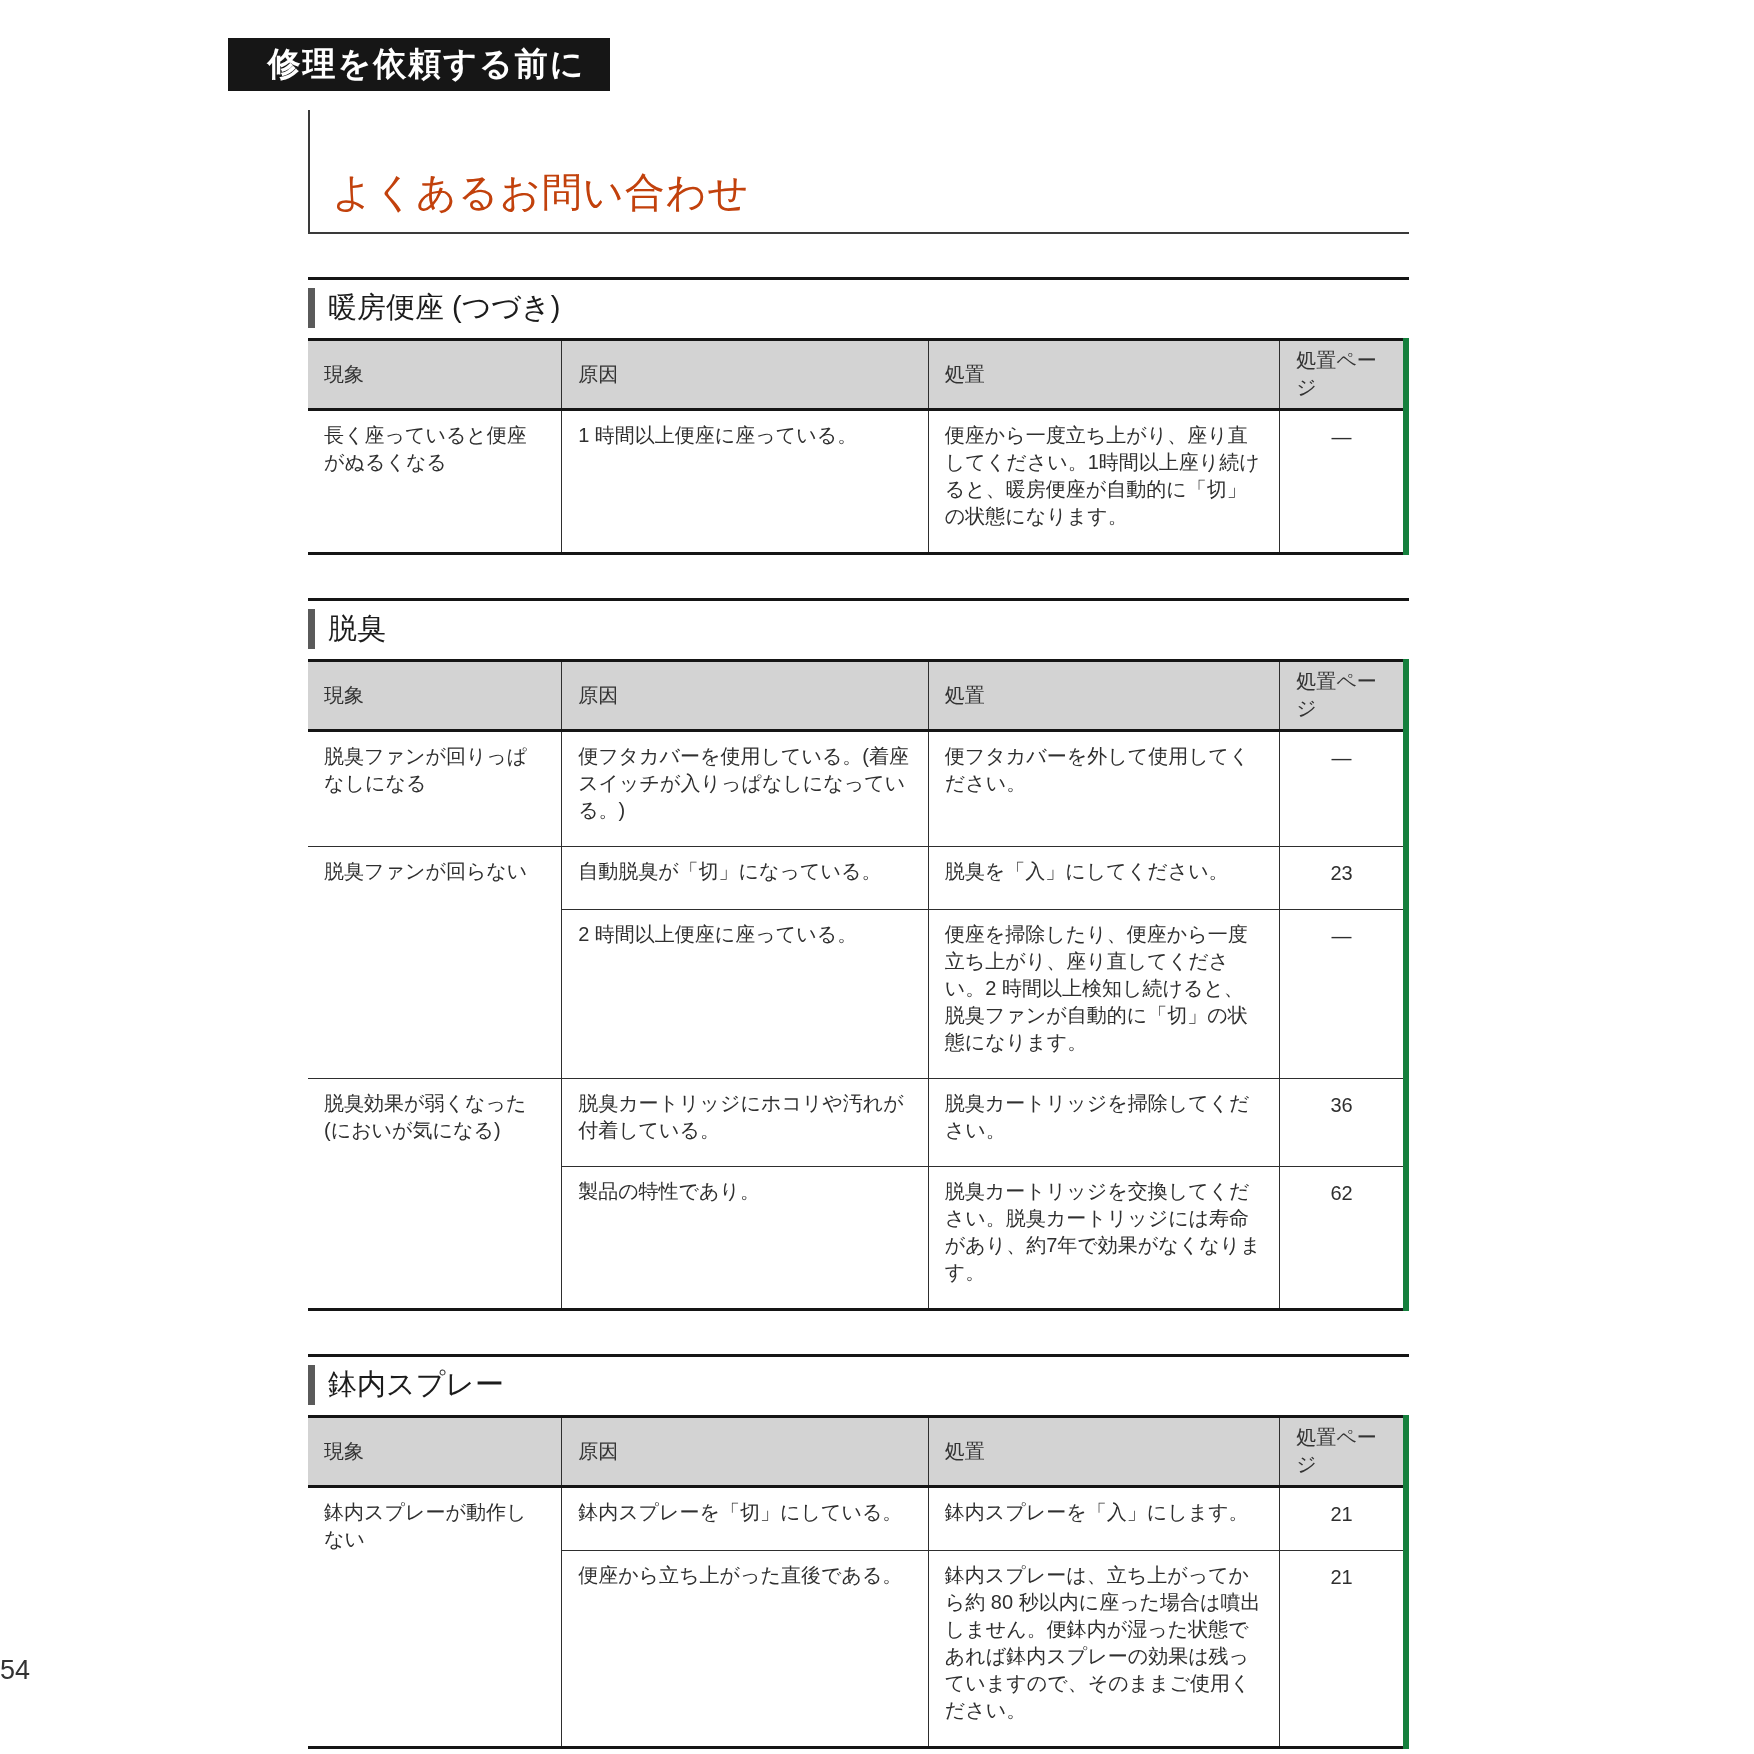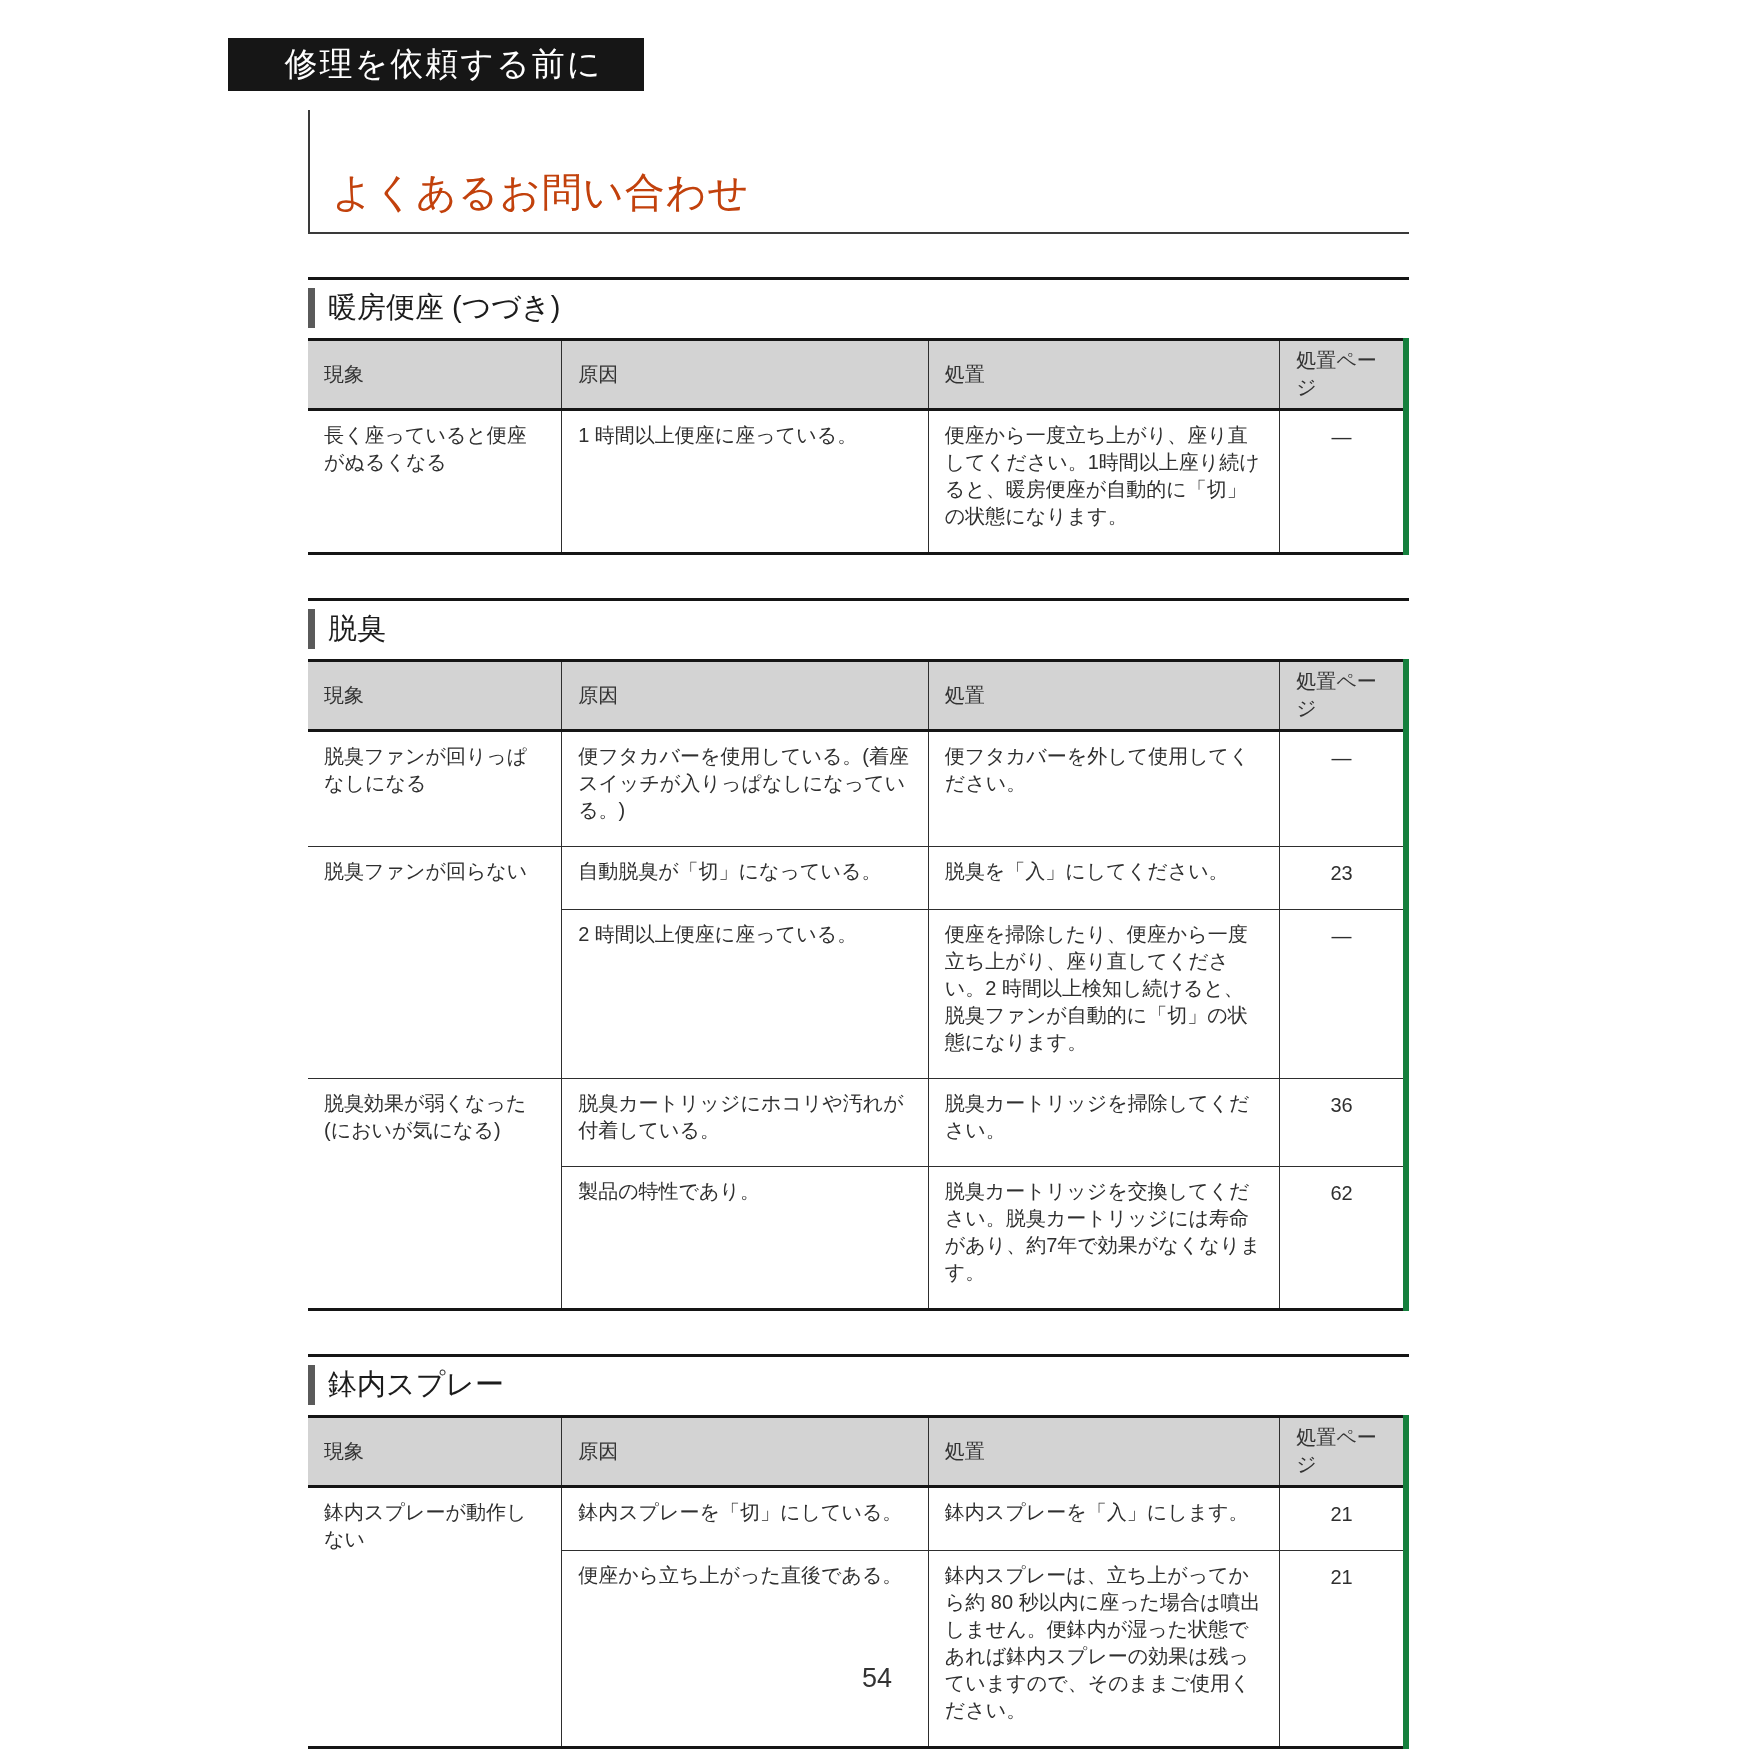--- a/index.html
+++ b/index.html
@@ -12,25 +12,25 @@
   }
   .page {
     position: relative;
     width: 1754px; height: 1754px;
     background: #ffffff;
   }
   
   .banner {
     position: absolute;
     left: 228px; top: 38px;
-    width: 416px; height: 53px;
+    width: 382px; height: 53px;
     background: #161616;
     color: #ffffff;
     font-size: 33px;
-    font-weight: normal;
+    font-weight: bold;
     letter-spacing: 2px;
     display: flex; align-items: center; justify-content: center; padding-left: 15px;
   }
   
   .content {
     position: absolute;
     left: 308px; top: 110px;
     width: 1101px;
   }
   
@@ -97,24 +97,23 @@
   }
   table.faq-table .c-cause, table.faq-table .c-treat, table.faq-table .c-page {
     border-left: 1px solid #2e2e2e;
   }
   table.faq-table td.c-page { text-align: center; padding-top: 13px; }
   
   .page-number {
     position: absolute;
     left: 0; top: 1655px;
     width: 100%;
-    text-align: center;
+    text-align: left;
     font-size: 27px;
     color: #333333;
-    margin-top: 8px;
   }
 </style>
 </head>
 <body>
 
 <div class="page">
 
   <div class="banner">
     <span>修理を依頼する前に</span>
   </div>

